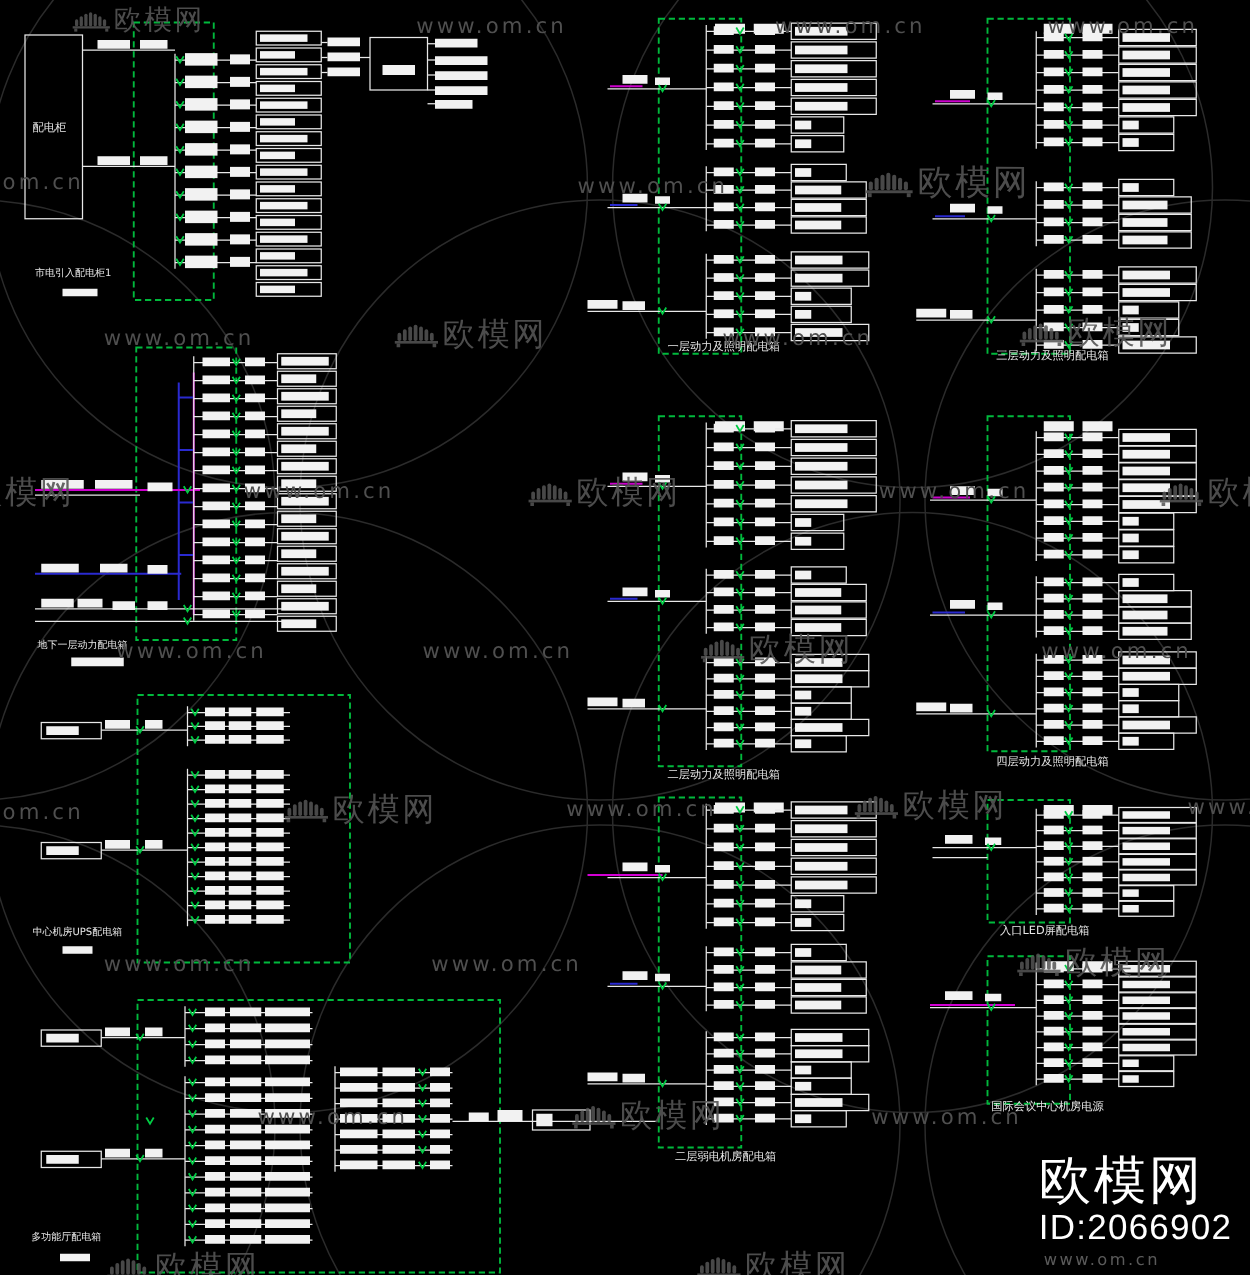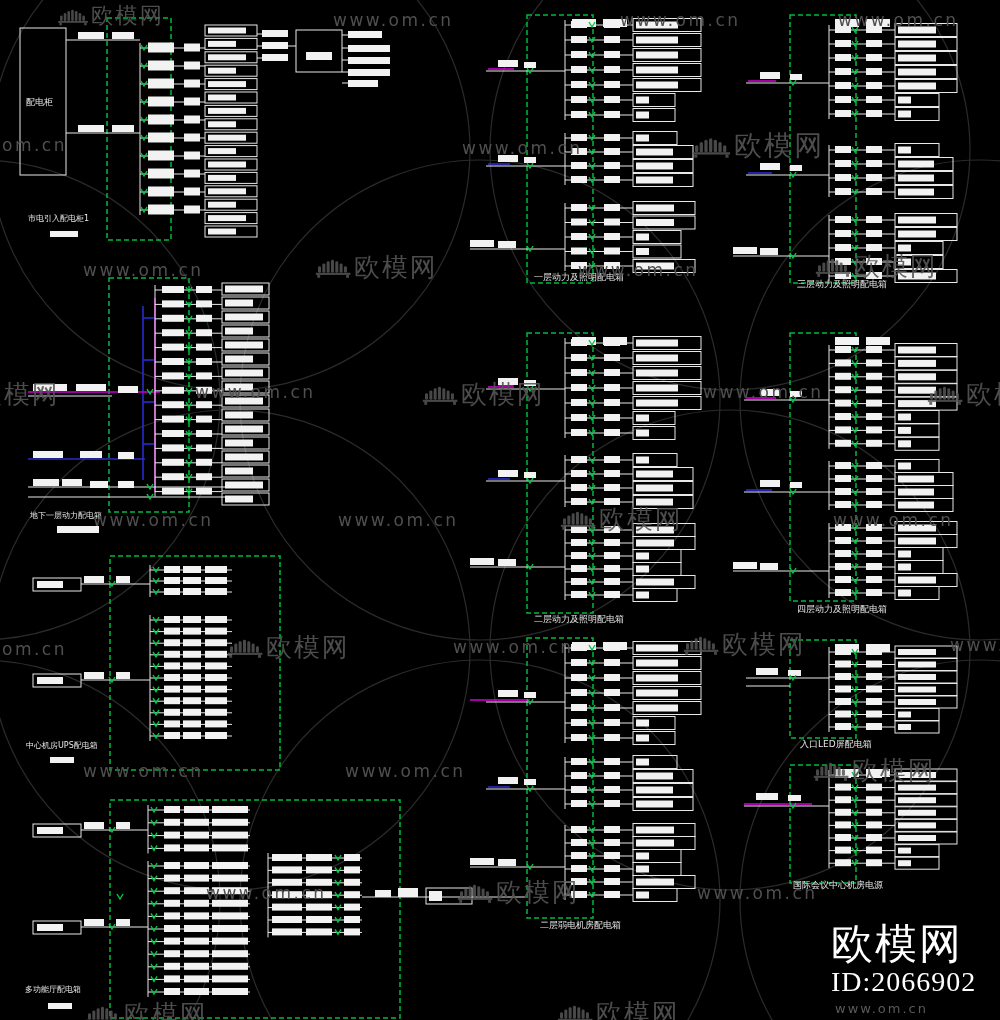--- a/index.html
+++ b/index.html
@@ -4,21 +4,21 @@
 <style>
   html,body{margin:0;padding:0;background:#000;}
   .canvas{position:relative;width:1000px;height:1020px;background:#000;overflow:hidden;
           font-family:"DejaVu Sans",sans-serif;}
   svg{position:absolute;left:0;top:0;}
   .stamp{position:absolute;left:815px;top:915px;width:185px;height:105px;background:#000;
          color:#fff;overflow:hidden;}
   .stamp-brand{font-size:42px;line-height:46px;letter-spacing:2px;padding-left:16px;padding-top:6px;
                font-family:"DejaVu Sans",sans-serif;}
   .stamp-id{font-size:28px;line-height:30px;letter-spacing:1px;padding-left:16px;
-            font-family:Liberation Serif, serif;}
+            font-family:Liberation Sans, sans-serif;}
   .stamp-url{display:block;font-size:13px;color:#5a5a5a;padding-left:20px;margin-top:4px;letter-spacing:2px;}
 </style>
 </head>
 <body>
 
 <div class="canvas">
   <svg id="cad" width="1000" height="1020" viewBox="0 0 1000 1020">
       <g>
         <circle cx="230" cy="150" r="240" fill="none" stroke="#2b2b2b" stroke-width="1.2"></circle>
         <circle cx="730" cy="150" r="240" fill="none" stroke="#2b2b2b" stroke-width="1.2"></circle>

